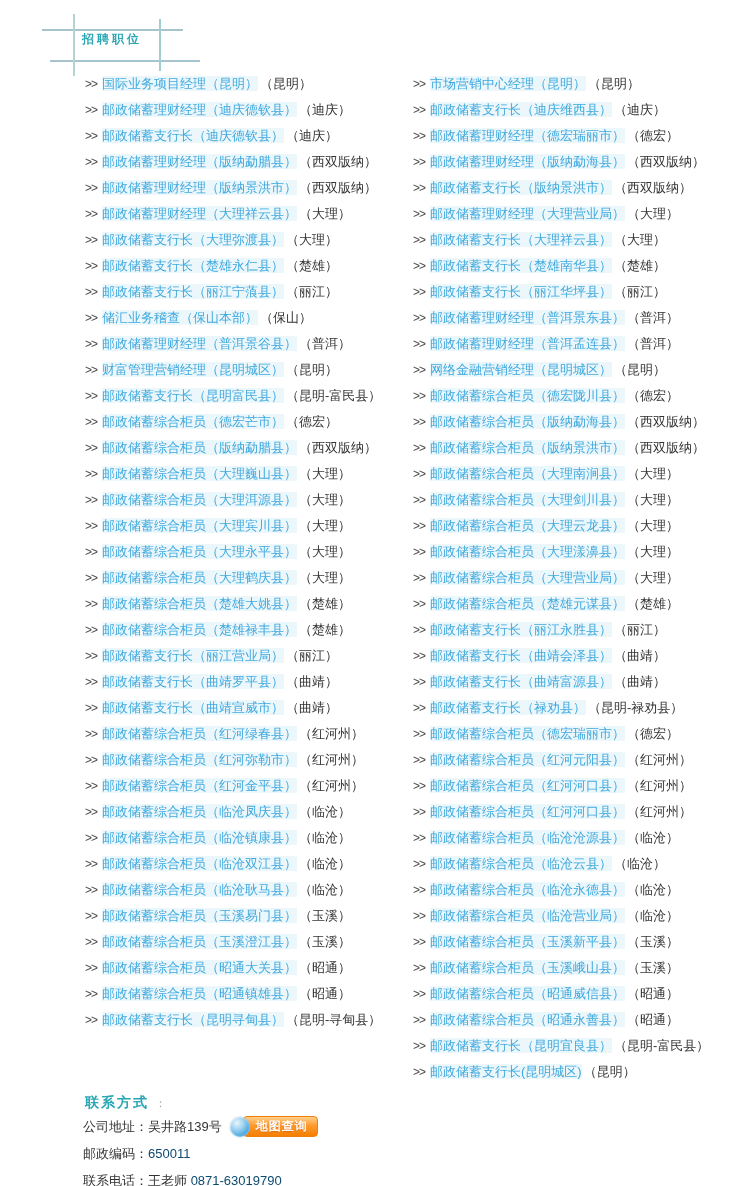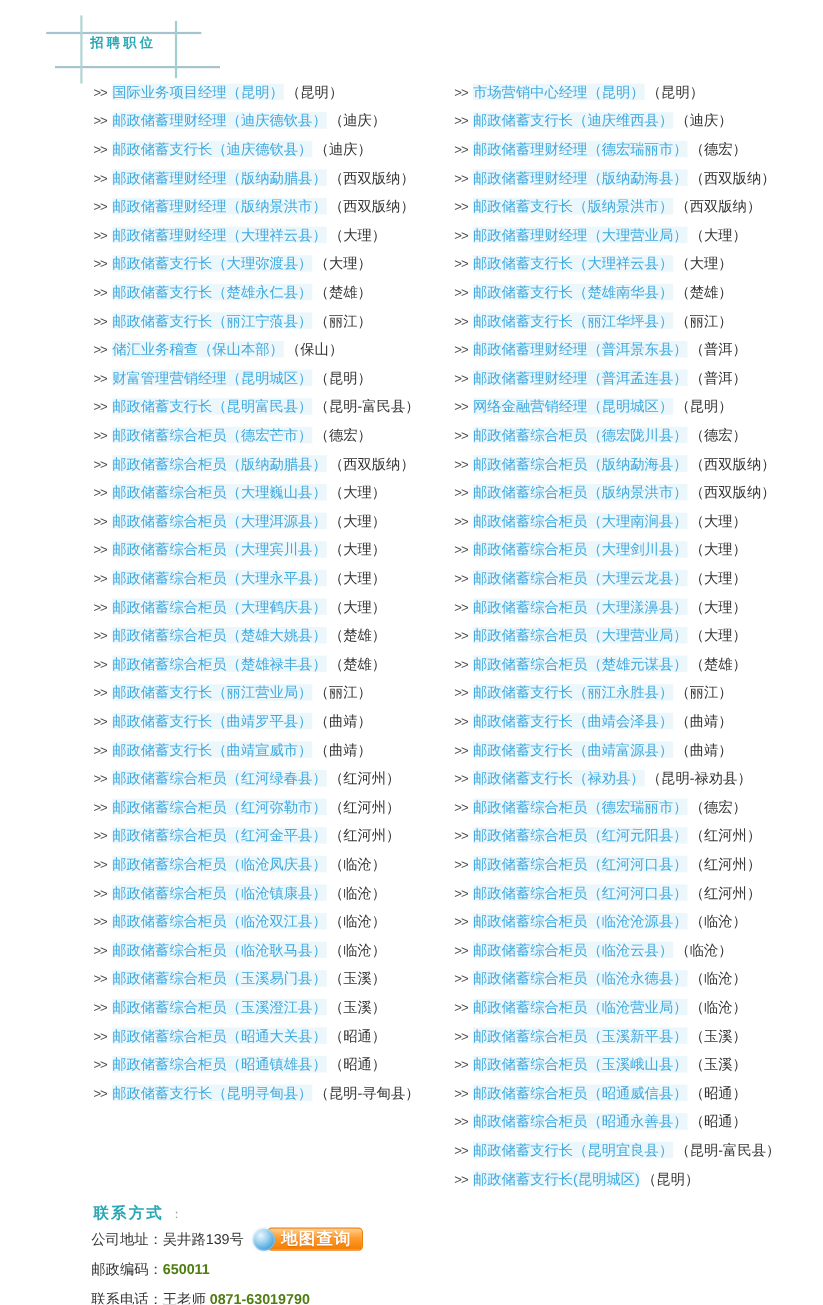--- a/index.html
+++ b/index.html
@@ -23,30 +23,30 @@
   .region{color:#333;margin-left:2px;}
 
   
   .contact-title{position:absolute;top:1094px;left:85px;font-size:14px;font-weight:bold;
     color:#2aa7b4;letter-spacing:2px;}
   .contact-colon{font-size:11px;color:#999;font-weight:normal;margin-left:6px;}
   .contact-row{position:absolute;left:83px;height:26px;line-height:26px;font-size:13px;color:#333;white-space:nowrap;}
   .c-addr{top:1114px;}
   .c-post{top:1141px;}
   .c-phone{top:1168px;}
-  .c-val-gray{color:#4d7c0f;font-weight:bold;}
+  .c-val-gray{color:#0c4a6e;}
 
   
   .map-badge{display:inline-flex;align-items:center;margin-left:8px;vertical-align:middle;position:relative;top:-1px;cursor:pointer;}
   .globe{width:20px;height:20px;border-radius:50%;z-index:2;margin-right:-7px;
     background:radial-gradient(circle at 35% 30%, #eaf6fd 0%, #9ed2f0 35%, #49a5dd 70%, #2f8cc9 100%);
     box-shadow:inset 0 0 2px rgba(255,255,255,.85), 0 0 2px rgba(80,160,210,.5);}
   .pill{position:relative;z-index:1;height:19px;line-height:19px;padding:0 9px 0 12px;border-radius:4px;
     background:linear-gradient(#ffd08a, #ff9a2e 45%, #f57f00);border:1px solid #ef8010;
-    color:#fff;font-size:15px;font-weight:bold;letter-spacing:1px;text-shadow:0 1px 1px rgba(200,90,0,.6);}
+    color:#fff;font-size:12px;font-weight:bold;letter-spacing:1px;text-shadow:0 1px 1px rgba(200,90,0,.6);}
 </style>
 </head>
 <body>
 
 <div id="page">
 
   <div class="deco hl" style="top:29px;left:42px;width:141px;"></div>
   <div class="deco hl" style="top:60px;left:50px;width:150px;"></div>
   <div class="deco vl" style="top:14px;left:73px;height:62px;"></div>
   <div class="deco vl" style="top:19px;left:159px;height:52px;background:#9fcfce;"></div>
@@ -68,20 +68,21 @@
       <div class="row"><span class="arrow">&gt;&gt;</span><a class="job-link">邮政储蓄理财经理（大理祥云县）</a><span class="region">（大理）</span></div>
 
       <div class="row"><span class="arrow">&gt;&gt;</span><a class="job-link">邮政储蓄支行长（大理弥渡县）</a><span class="region">（大理）</span></div>
 
       <div class="row"><span class="arrow">&gt;&gt;</span><a class="job-link">邮政储蓄支行长（楚雄永仁县）</a><span class="region">（楚雄）</span></div>
 
       <div class="row"><span class="arrow">&gt;&gt;</span><a class="job-link">邮政储蓄支行长（丽江宁蒗县）</a><span class="region">（丽江）</span></div>
 
       <div class="row"><span class="arrow">&gt;&gt;</span><a class="job-link">储汇业务稽查（保山本部）</a><span class="region">（保山）</span></div>
 
+      <div class="row"><span class="arrow">&gt;&gt;</span><a class="job-link">邮政储蓄理财经理（普洱景谷县）</a><span class="region">（普洱）</span></div>
 
       <div class="row"><span class="arrow">&gt;&gt;</span><a class="job-link">财富管理营销经理（昆明城区）</a><span class="region">（昆明）</span></div>
 
       <div class="row"><span class="arrow">&gt;&gt;</span><a class="job-link">邮政储蓄支行长（昆明富民县）</a><span class="region">（昆明-富民县）</span></div>
 
       <div class="row"><span class="arrow">&gt;&gt;</span><a class="job-link">邮政储蓄综合柜员（德宏芒市）</a><span class="region">（德宏）</span></div>
 
       <div class="row"><span class="arrow">&gt;&gt;</span><a class="job-link">邮政储蓄综合柜员（版纳勐腊县）</a><span class="region">（西双版纳）</span></div>
 
       <div class="row"><span class="arrow">&gt;&gt;</span><a class="job-link">邮政储蓄综合柜员（大理巍山县）</a><span class="region">（大理）</span></div>

